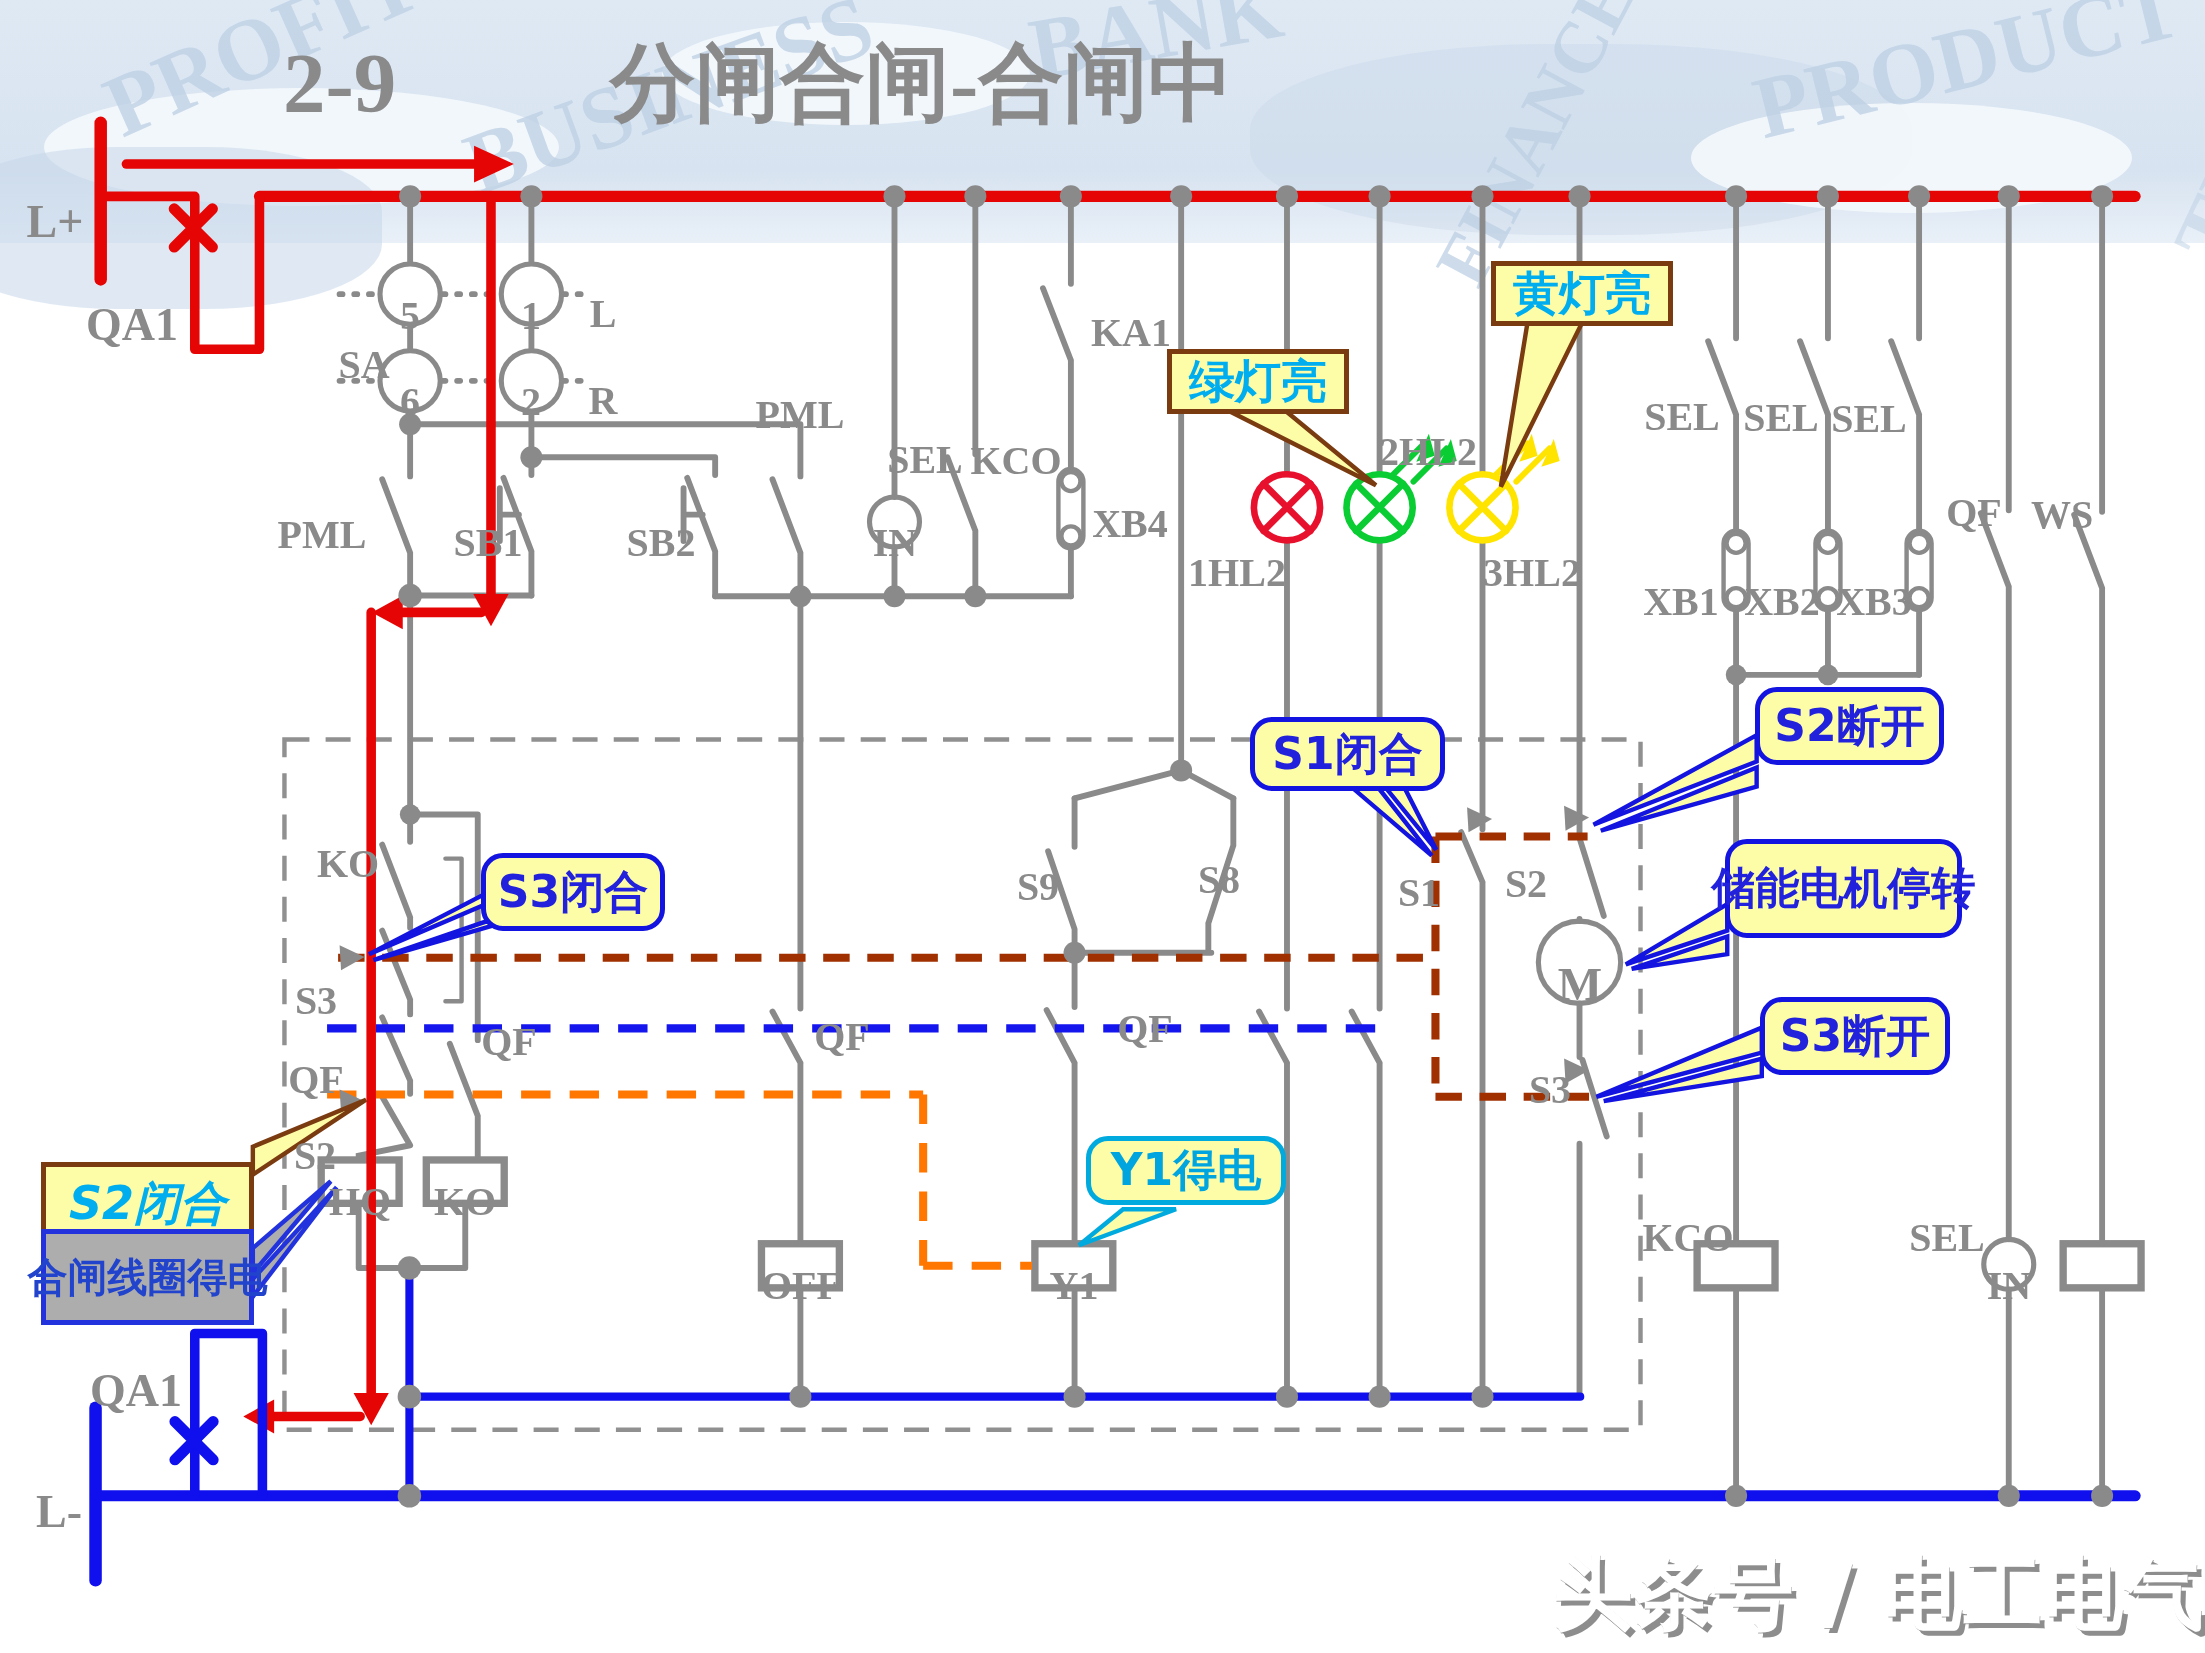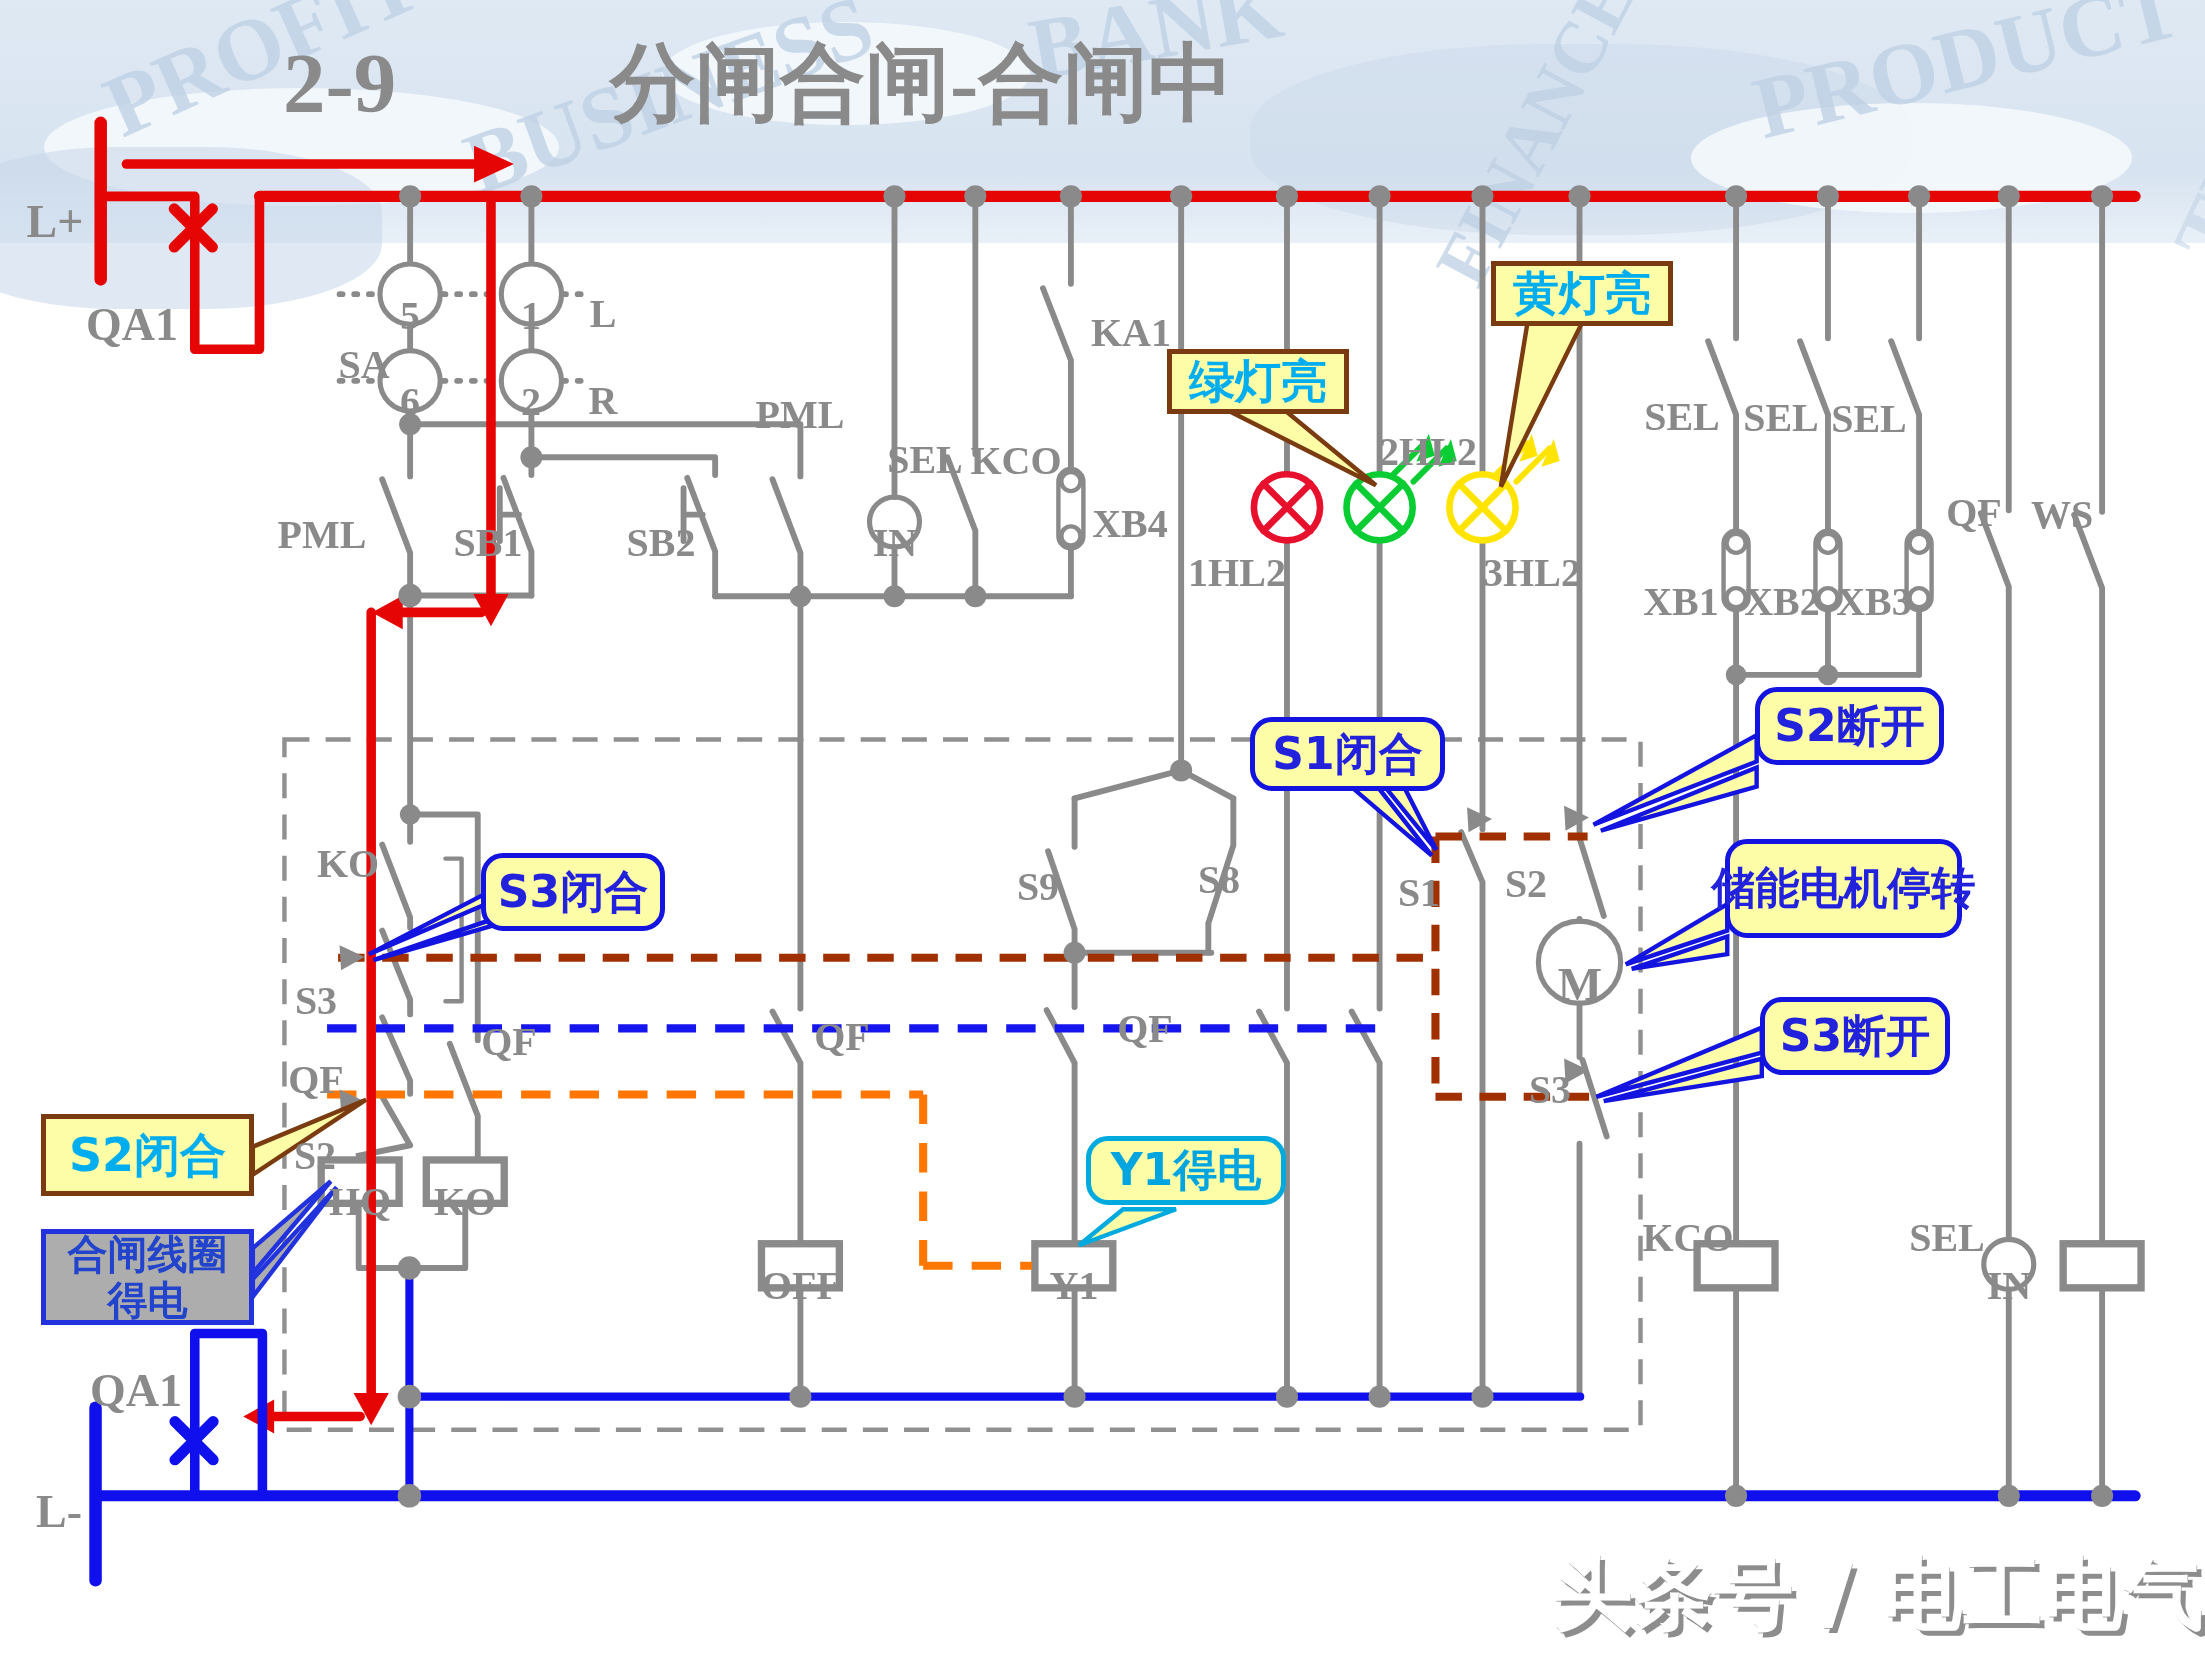--- a/index.html
+++ b/index.html
@@ -321,22 +321,22 @@
 <div class="co brown" style="left:1491px;top:261px;width:182px;height:65px;">黄灯亮</div>
 <div class="co blue" style="left:1250px;top:717px;width:195px;height:74px;">S1闭合</div>
 <div class="co blue" style="left:1755px;top:687px;width:189px;height:78px;">S2断开</div>
 <div class="co blue" style="left:1725px;top:839px;width:237px;height:99px;flex-direction:row;">
   <span>储能电机</span>
   <span>停转</span>
 </div>
 <div class="co blue" style="left:1760px;top:997px;width:190px;height:78px;">S3断开</div>
 <div class="co blue" style="left:481px;top:853px;width:184px;height:78px;">S3闭合</div>
 <div class="co cyan" style="left:1086px;top:1136px;width:200px;height:69px;">Y1得电</div>
-<div class="co brown" style="left:41px;top:1114px;width:213px;height:82px;">S2闭合</div>
-<div class="co gray" style="left:41px;top:1229px;width:213px;height:96px;flex-direction:column;">
+<div class="co brown" style="left:41px;top:1162px;width:213px;height:82px;font-style:italic;">S2闭合</div>
+<div class="co gray" style="left:41px;top:1229px;width:213px;height:96px;flex-direction:row;">
   <span>合闸线圈</span>
   <span>得电</span>
 </div>
 
 <div class="credit">头条号 / 电工电气技术</div>
 
 </div>
 
 
 </body></html>

